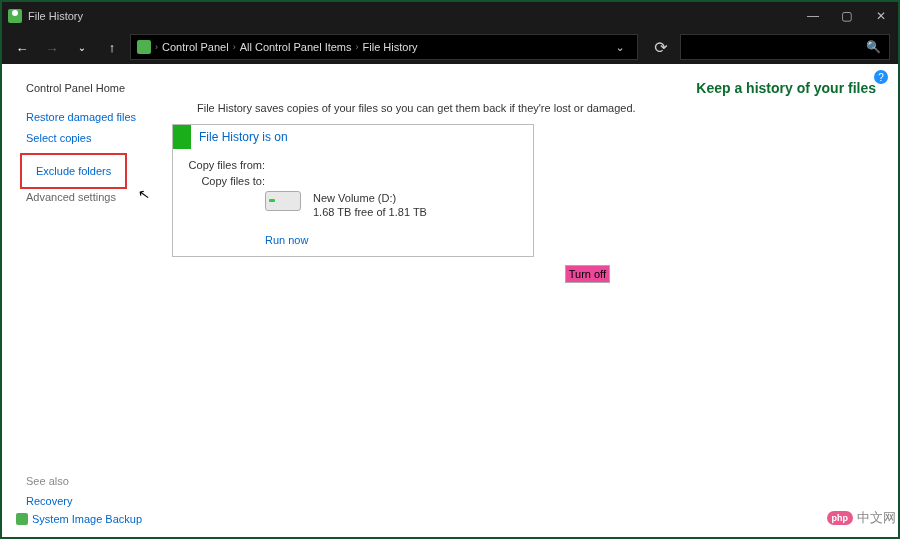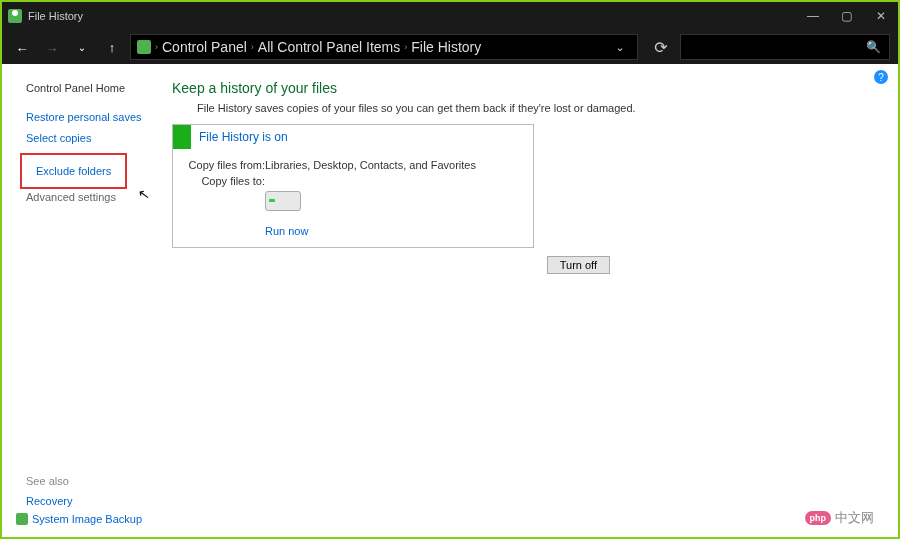--- a/index.html
+++ b/index.html
@@ -1,34 +1,34 @@
 <!DOCTYPE html>
 <html><head>
 <meta charset="utf-8">
 <style>
   * { box-sizing: border-box; margin: 0; padding: 0; font-family: "Segoe UI", Arial, sans-serif; }
   html, body { width: 900px; height: 539px; overflow: hidden; background: #000; }
 
-  .window { width: 900px; height: 539px; background: #fff; position: relative; border: 2px solid #84cc16; }
+  .window { width: 900px; height: 539px; background: #fff; position: relative; border: 2px solid #14532d; }
 
   
   .titlebar { height: 28px; background: #1a1a1a; color: #fff; display: flex; align-items: center; padding-left: 6px; position: relative; }
   .titlebar .app-icon { width: 14px; height: 14px; background: #4fb04f; border-radius: 2px; margin-right: 6px; position: relative; }
   .titlebar .app-icon::after { content: ""; position: absolute; width: 6px; height: 6px; background: #fff; border-radius: 50%; left: 4px; top: 1px; }
   .titlebar .title-text { font-size: 11px; color: #ccc; }
   .titlebar .win-controls { position: absolute; right: 0; top: 0; display: flex; height: 28px; }
   .titlebar .win-controls div { width: 34px; display: flex; align-items: center; justify-content: center; color: #bbb; font-size: 12px; }
 
   
   .navbar { height: 34px; background: #1a1a1a; display: flex; align-items: center; padding: 0 8px; gap: 6px; }
   .nav-arrow { width: 24px; height: 24px; display: flex; align-items: center; justify-content: center; color: #fff; font-size: 13px; cursor: pointer; }
   .nav-arrow.disabled { color: #666; }
   .addressbar { flex: 1; max-width: 510px; height: 26px; background: #000; border: 1px solid #333; display: flex; align-items: center; padding: 0 6px; gap: 4px; }
   .addressbar .cp-icon { width: 14px; height: 14px; background: #4fb04f; border-radius: 2px; }
-  .addressbar .crumb { color: #ddd; font-size: 14px; cursor: pointer; }
+  .addressbar .crumb { color: #ddd; font-size: 11px; cursor: pointer; }
   .addressbar .chev { color: #888; font-size: 9px; }
   .addr-controls { display: flex; align-items: center; gap: 2px; margin-left: auto; }
   .addr-controls div { width: 22px; height: 22px; display: flex; align-items: center; justify-content: center; color: #ccc; font-size: 11px; }
   .refresh-btn { width: 26px; height: 26px; display: flex; align-items: center; justify-content: center; color: #ccc; margin-left: 4px; }
   .searchbox { width: 210px; height: 26px; background: #000; border: 1px solid #333; display: flex; align-items: center; justify-content: flex-end; padding-right: 8px; }
   .searchbox .search-icon { color: #888; font-size: 12px; }
 
   
   .content { position: absolute; top: 62px; left: 2px; right: 2px; bottom: 2px; background: #fff; display: flex; }
 
@@ -41,44 +41,44 @@
 
   .sidebar-bottom { position: absolute; bottom: 10px; left: 12px; }
   .sidebar-bottom .see-also { color: #888; font-size: 11px; margin-bottom: 8px; padding-left:10px;}
   .sidebar-bottom a { color: #0066cc; font-size: 11px; display: block; margin-bottom: 6px; padding-left:10px;}
   .sidebar-bottom .sib-row { display: flex; align-items: flex-start; gap: 4px; }
   .sidebar-bottom .sib-row .flag { width: 12px; height: 12px; background: #4fb04f; border-radius: 2px; }
 
   
   .main { flex: 1; padding: 16px 20px 0 8px; position: relative; }
   .main .help-badge { position: absolute; right: 8px; top: 6px; width: 14px; height: 14px; background: #1e90ff; border-radius: 50%; color: #fff; font-size: 10px; display: flex; align-items: center; justify-content: center; }
-  .main .heading { color: #1a7a3a; color:#0c6b2e; font-size: 14px; font-weight: 400; margin-bottom: 6px; }
+  .main .heading { color: #1a7a3a; color:#0c6b2e; font-size: 14px; font-weight: 700; margin-bottom: 6px; text-align: right; }
   .main .subtext { font-size: 11px; color: #333; margin-bottom: 10px; padding-left: 25px; }
 
   .status-box { border: 1px solid #bbb; width: 362px; padding: 0; }
   .status-head { display: flex; align-items: center; height: 24px; }
   .status-head .swatch { width: 18px; height: 24px; background: #1aaf1a; }
   .status-head .status-text { color: #0066cc; font-size: 12px; padding-left: 8px; }
 
   .status-body { padding: 10px 14px 10px 14px; font-size: 11px; color: #333; }
   .row { display: flex; margin-bottom: 4px; }
   .row .lbl { width: 78px; color: #333; text-align: right; }
   .row .val { color: #333; }
   .drive-row { display: flex; align-items: flex-start; margin-top: 4px; }
   .drive-icon { width: 36px; height: 20px; background: #e8e8e8; border: 1px solid #aaa; border-radius: 3px; margin-right: 12px; margin-left: 78px; position: relative; }
   .drive-icon::after { content: ""; position: absolute; left: 3px; top: 7px; width: 6px; height: 3px; background: #2ecc40; border-radius: 1px; }
   .drive-text { font-size: 11px; color: #333; line-height: 1.3; }
   .run-now { color: #0066cc; font-size: 11px; margin-top: 14px; margin-left: 78px; cursor: pointer; display: inline-block; }
 
   .turn-off-wrap { width: 438px; display: flex; justify-content: flex-end; margin-top: 8px; }
-  .turn-off { border: 1px solid #aaa; background: #e5e5e5; font-size: 11px; padding: 2px 12px; cursor: pointer; }
+  .turn-off { border: 1px solid #aaa; background: #ec4899; font-size: 11px; padding: 2px 3px; cursor: pointer; }
 
   .cursor { position: absolute; left: 134px; top: 122px; font-size: 14px; color: #000; pointer-events: none; transform: rotate(-10deg); }
 
-  .watermark { position: absolute; right: 22px; bottom: 8px; font-size: 13px; color: #888; display: flex; align-items: center; gap: 4px; }
+  .watermark { position: absolute; right: 0; bottom: 8px; font-size: 13px; color: #888; display: flex; align-items: center; gap: 4px; }
   .watermark .pill { background: #e85a8c; color: #fff; font-size: 9px; font-weight: bold; padding: 2px 5px; border-radius: 8px; }
 </style>
 </head>
 <body>
 
 <div class="window">
 
   <div class="titlebar">
     <div class="app-icon"></div>
     <div class="title-text">File History</div>
@@ -113,21 +113,21 @@
     <div class="searchbox">
       <span class="search-icon">🔍</span>
     </div>
   </div>
 
   <div class="content">
 
     <div class="sidebar">
       <a class="cp-home">Control Panel Home</a>
       <div style="height:8px;"></div>
-      <a class="side-link">Restore personal saves</a>
+      <a class="side-link">Restore damaged files</a>
       <a class="side-link">Select copies</a>
       <span class="highlight-box">
         <a class="side-link" style="margin:8px; padding-left:6px;">Exclude folders</a>
       </span>
       <a class="side-link" style="color:#666; margin-top:-2px;">Advanced settings</a>
 
       <div class="sidebar-bottom">
         <div class="see-also">See also</div>
         <a>Recovery</a>
         <div class="sib-row">
@@ -144,27 +144,30 @@
       <div class="subtext">File History saves copies of your files so you can get them back if they're lost or damaged.</div>
 
       <div class="status-box">
         <div class="status-head">
           <div class="swatch"></div>
           <div class="status-text">File History is on</div>
         </div>
         <div class="status-body">
           <div class="row">
             <div class="lbl">Copy files from:</div>
-            <div class="val">Libraries, Desktop, Contacts, and Favorites</div>
           </div>
           <div class="row">
             <div class="lbl">Copy files to:</div>
           </div>
           <div class="drive-row">
             <div class="drive-icon"></div>
+            <div class="drive-text">
+              <div>New Volume (D:)</div>
+              <div>1.68 TB free of 1.81 TB</div>
+            </div>
           </div>
           <a class="run-now">Run now</a>
         </div>
       </div>
 
       <div class="turn-off-wrap">
         <button class="turn-off">Turn off</button>
       </div>
 
       <div class="watermark">

